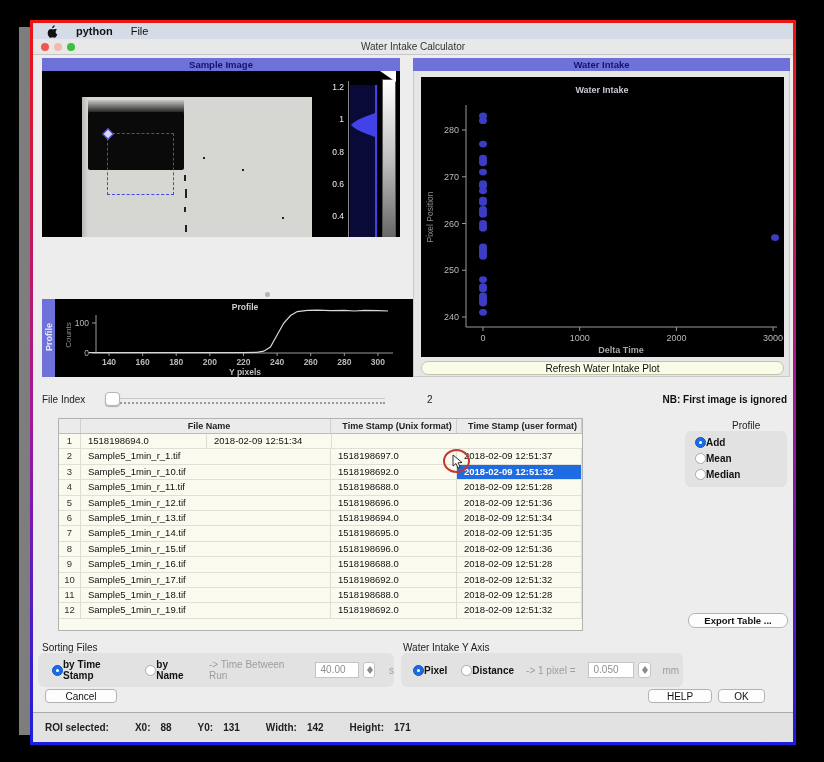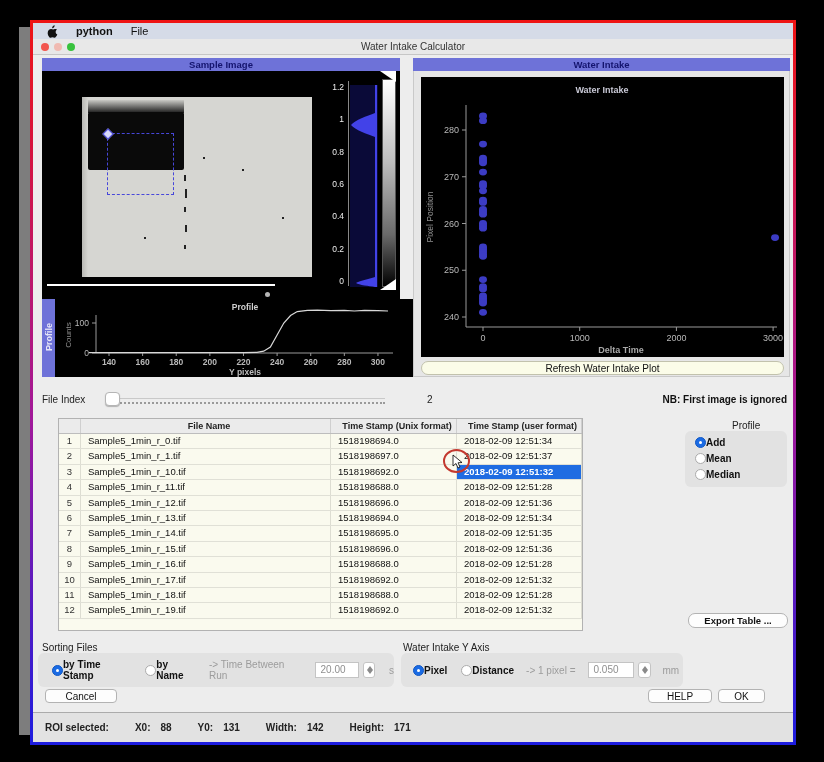--- a/index.html
+++ b/index.html
@@ -93,21 +93,21 @@
 
     <div class="abs titlebar">
       <span class="tl" style="left:8px;background:#f2564e;"></span>
       <span class="tl" style="left:21px;background:#f0bab1;"></span>
       <span class="tl" style="left:34px;background:#38c23d;"></span>
       <div class="title">Water Intake Calculator</div>
     </div>
 
     <div class="abs panel" style="left:9px;top:35px;width:358px;height:232px;">
       <div class="phead">Sample Image</div>
-      <div class="blackbox" style="width:358px;height:281px;">
+      <div class="blackbox" style="width:358px;height:166px;">
 
         <div class="simg" style="left:40px;top:26px;width:230px;height:180px;">
           <div class="abs" style="left:6px;top:3px;width:96px;height:13px;background:linear-gradient(180deg,#c9c9c5,#1a1a1a);"></div>
           <div class="abs" style="left:6px;top:15px;width:96px;height:58px;background:#0a0a0a;border-radius:2px;"></div>
           <div class="abs" style="left:0px;top:0px;width:6px;height:180px;background:linear-gradient(90deg,#b9b9b5,#d6d6d2);"></div>
           <div class="speck" style="left:102px;top:78px;width:2px;height:6px;"></div>
           <div class="speck" style="left:103px;top:92px;width:2px;height:9px;"></div>
           <div class="speck" style="left:102px;top:110px;width:2px;height:5px;"></div>
           <div class="speck" style="left:103px;top:128px;width:2px;height:7px;"></div>
           <div class="speck" style="left:102px;top:148px;width:2px;height:4px;"></div>
@@ -254,21 +254,20 @@
       <div class="thead">
         <div class="c-num"></div>
         <div class="c-name">File Name</div>
         <div class="c-unix">Time Stamp (Unix format)</div>
         <div class="c-user">Time Stamp (user format)</div>
         <div class="c-fill"></div>
       </div>
       <div id="table-body">
           <div class="trow">
             <div class="c-num">1</div>
-            <div class="c-name">Sample5_1min_r_0.tif</div>
             <div class="c-unix">1518198694.0</div>
             <div class="c-user">2018-02-09 12:51:34</div>
             <div class="c-fill"></div>
           </div>
           <div class="trow">
             <div class="c-num">2</div>
             <div class="c-name">Sample5_1min_r_1.tif</div>
             <div class="c-unix">1518198697.0</div>
             <div class="c-user">2018-02-09 12:51:37</div>
             <div class="c-fill"></div>
@@ -377,21 +376,21 @@
           <span class="ritem">
             <span class="radio on"></span>
             <span>by Time Stamp</span>
           </span>
           <span class="ritem">
             <span class="radio"></span>
             <span>by Name</span>
           </span>
         </span>
       <span class="gray">-&gt; Time Between Run</span>
-      <span class="spin">20.00</span>
+      <span class="spin">40.00</span>
       <span class="stepper" style="margin-left:-10px;"></span>
       <span class="gray">s</span>
     </div>
 
     <div class="abs lbl" style="left:370px;top:619px;">Water Intake Y Axis</div>
     <div class="abs gbox" style="left:368px;top:630px;width:282px;height:34px;display:flex;align-items:center;padding-left:12px;gap:12px;">
       <span id="wy-radios" style="display:inline-flex;gap:14px;">
           <span class="ritem">
             <span class="radio on"></span>
             <span>Pixel</span>

